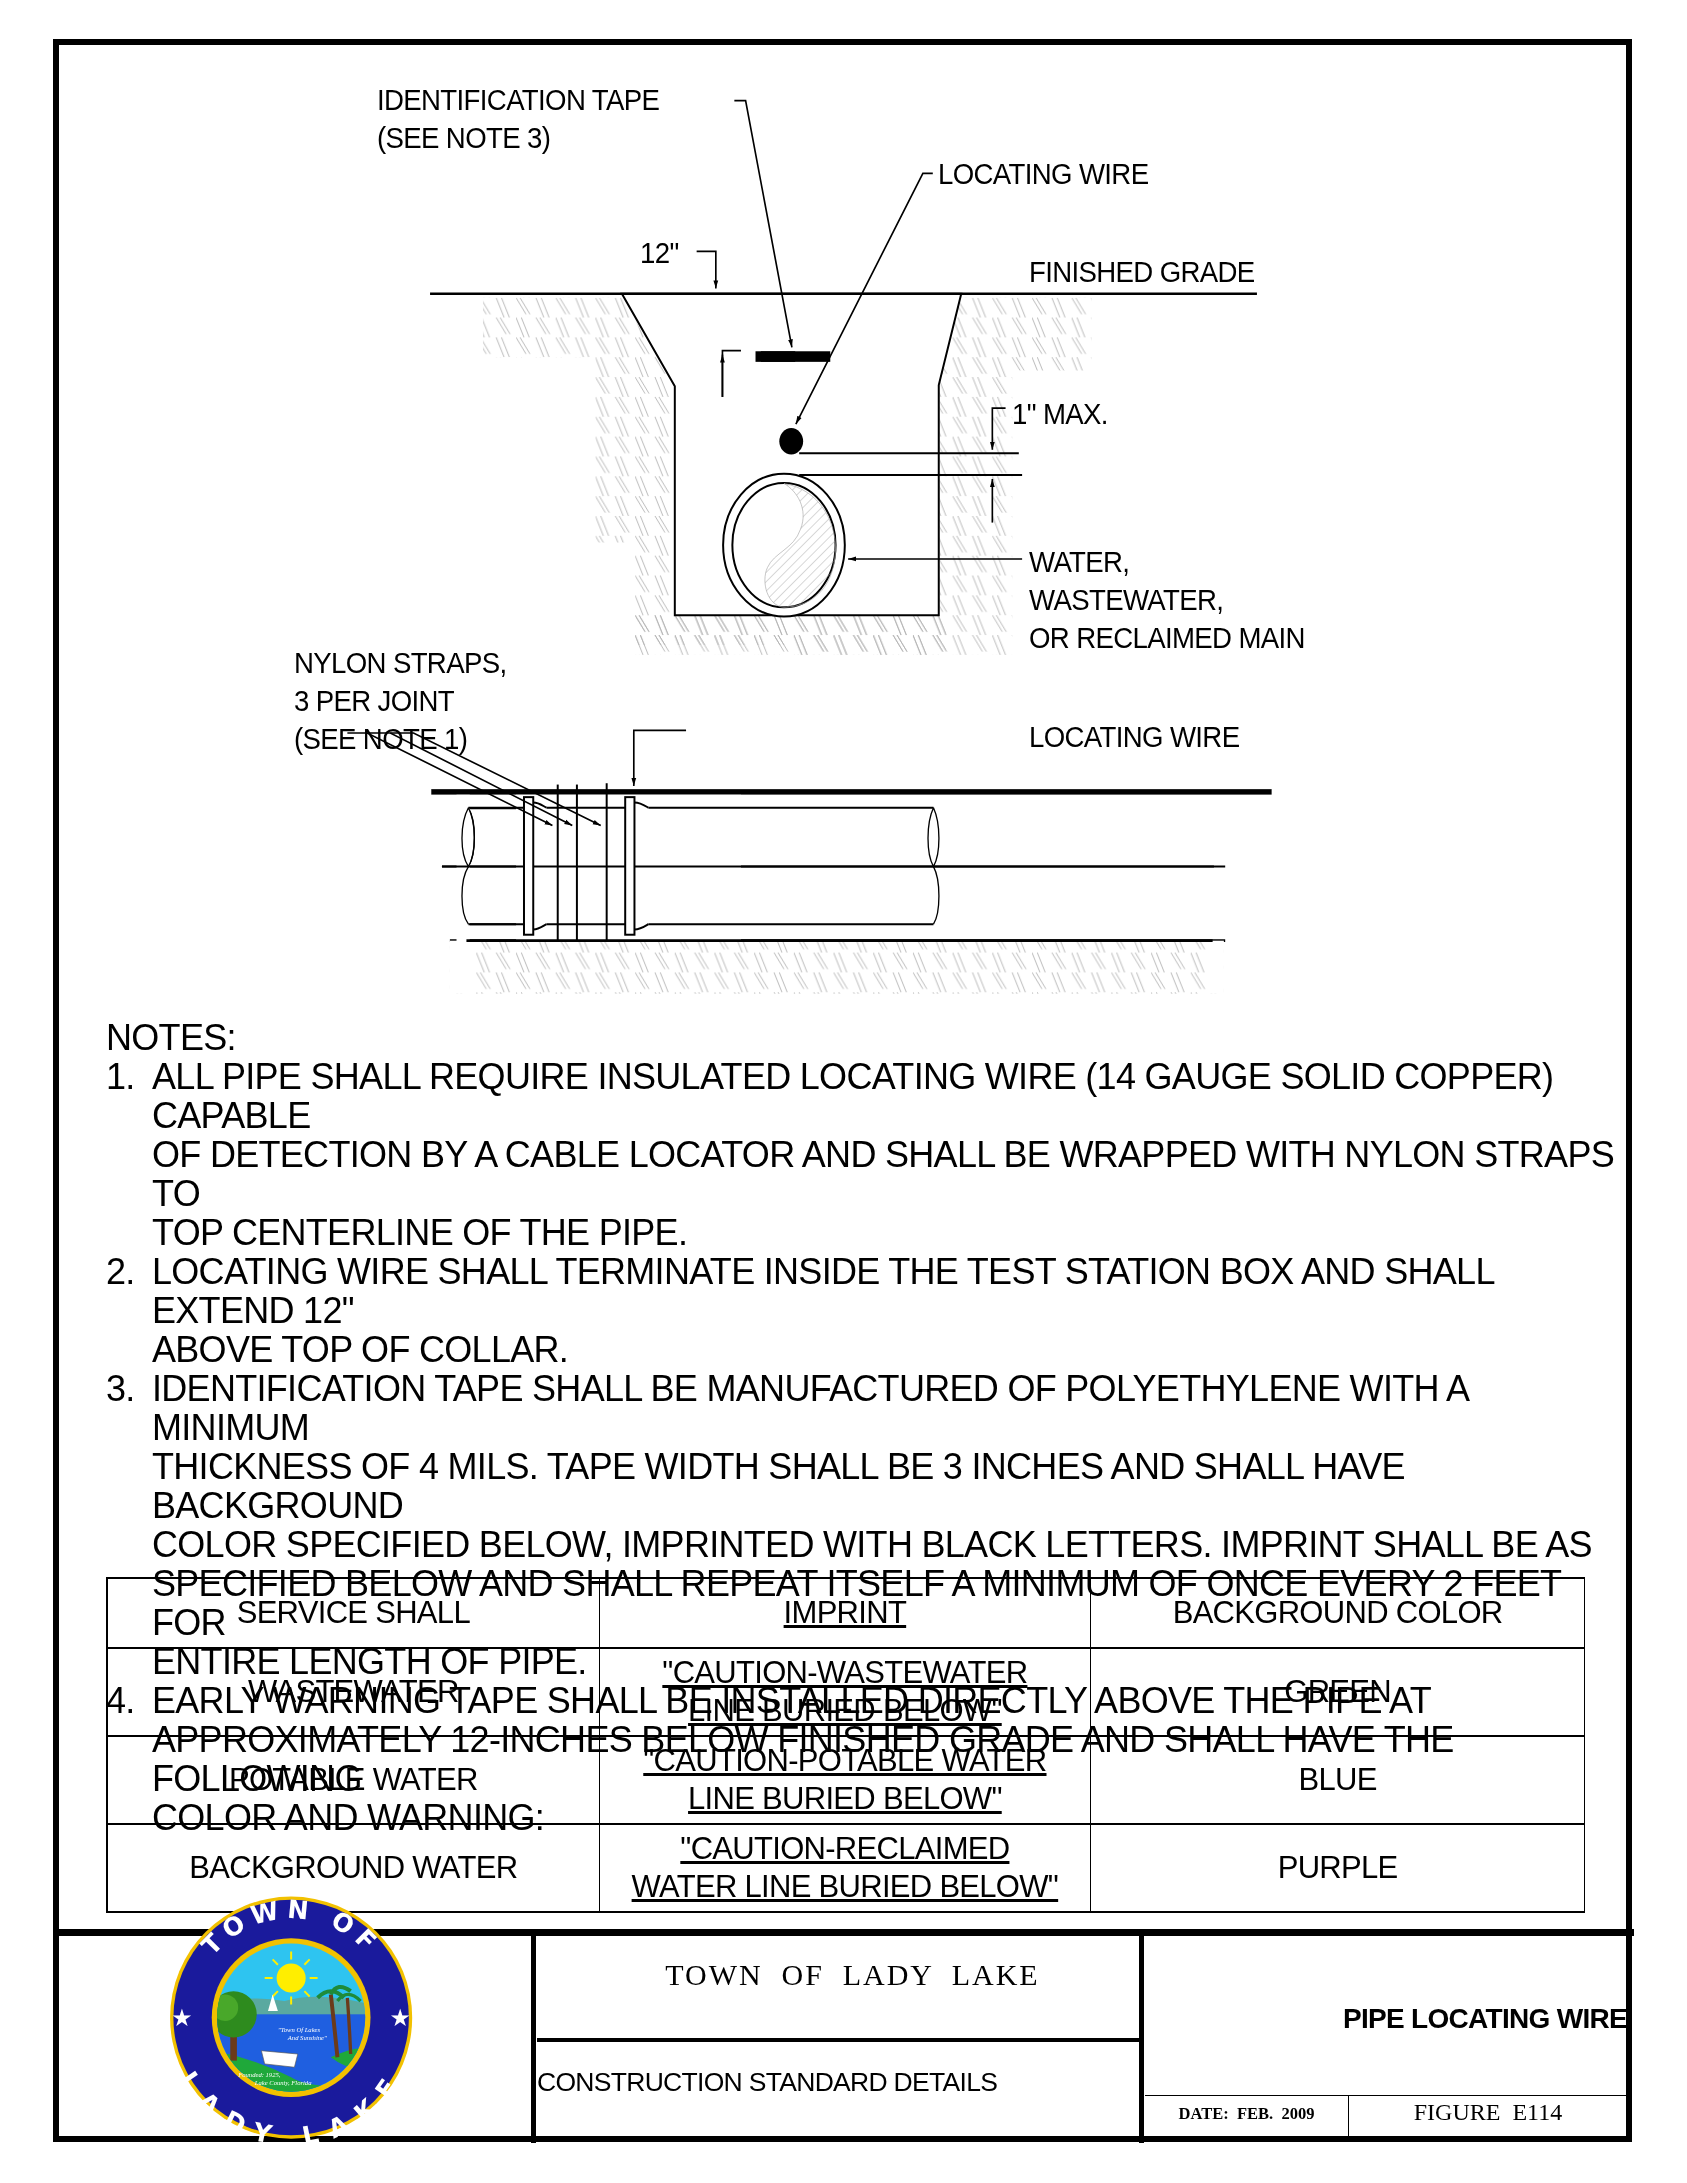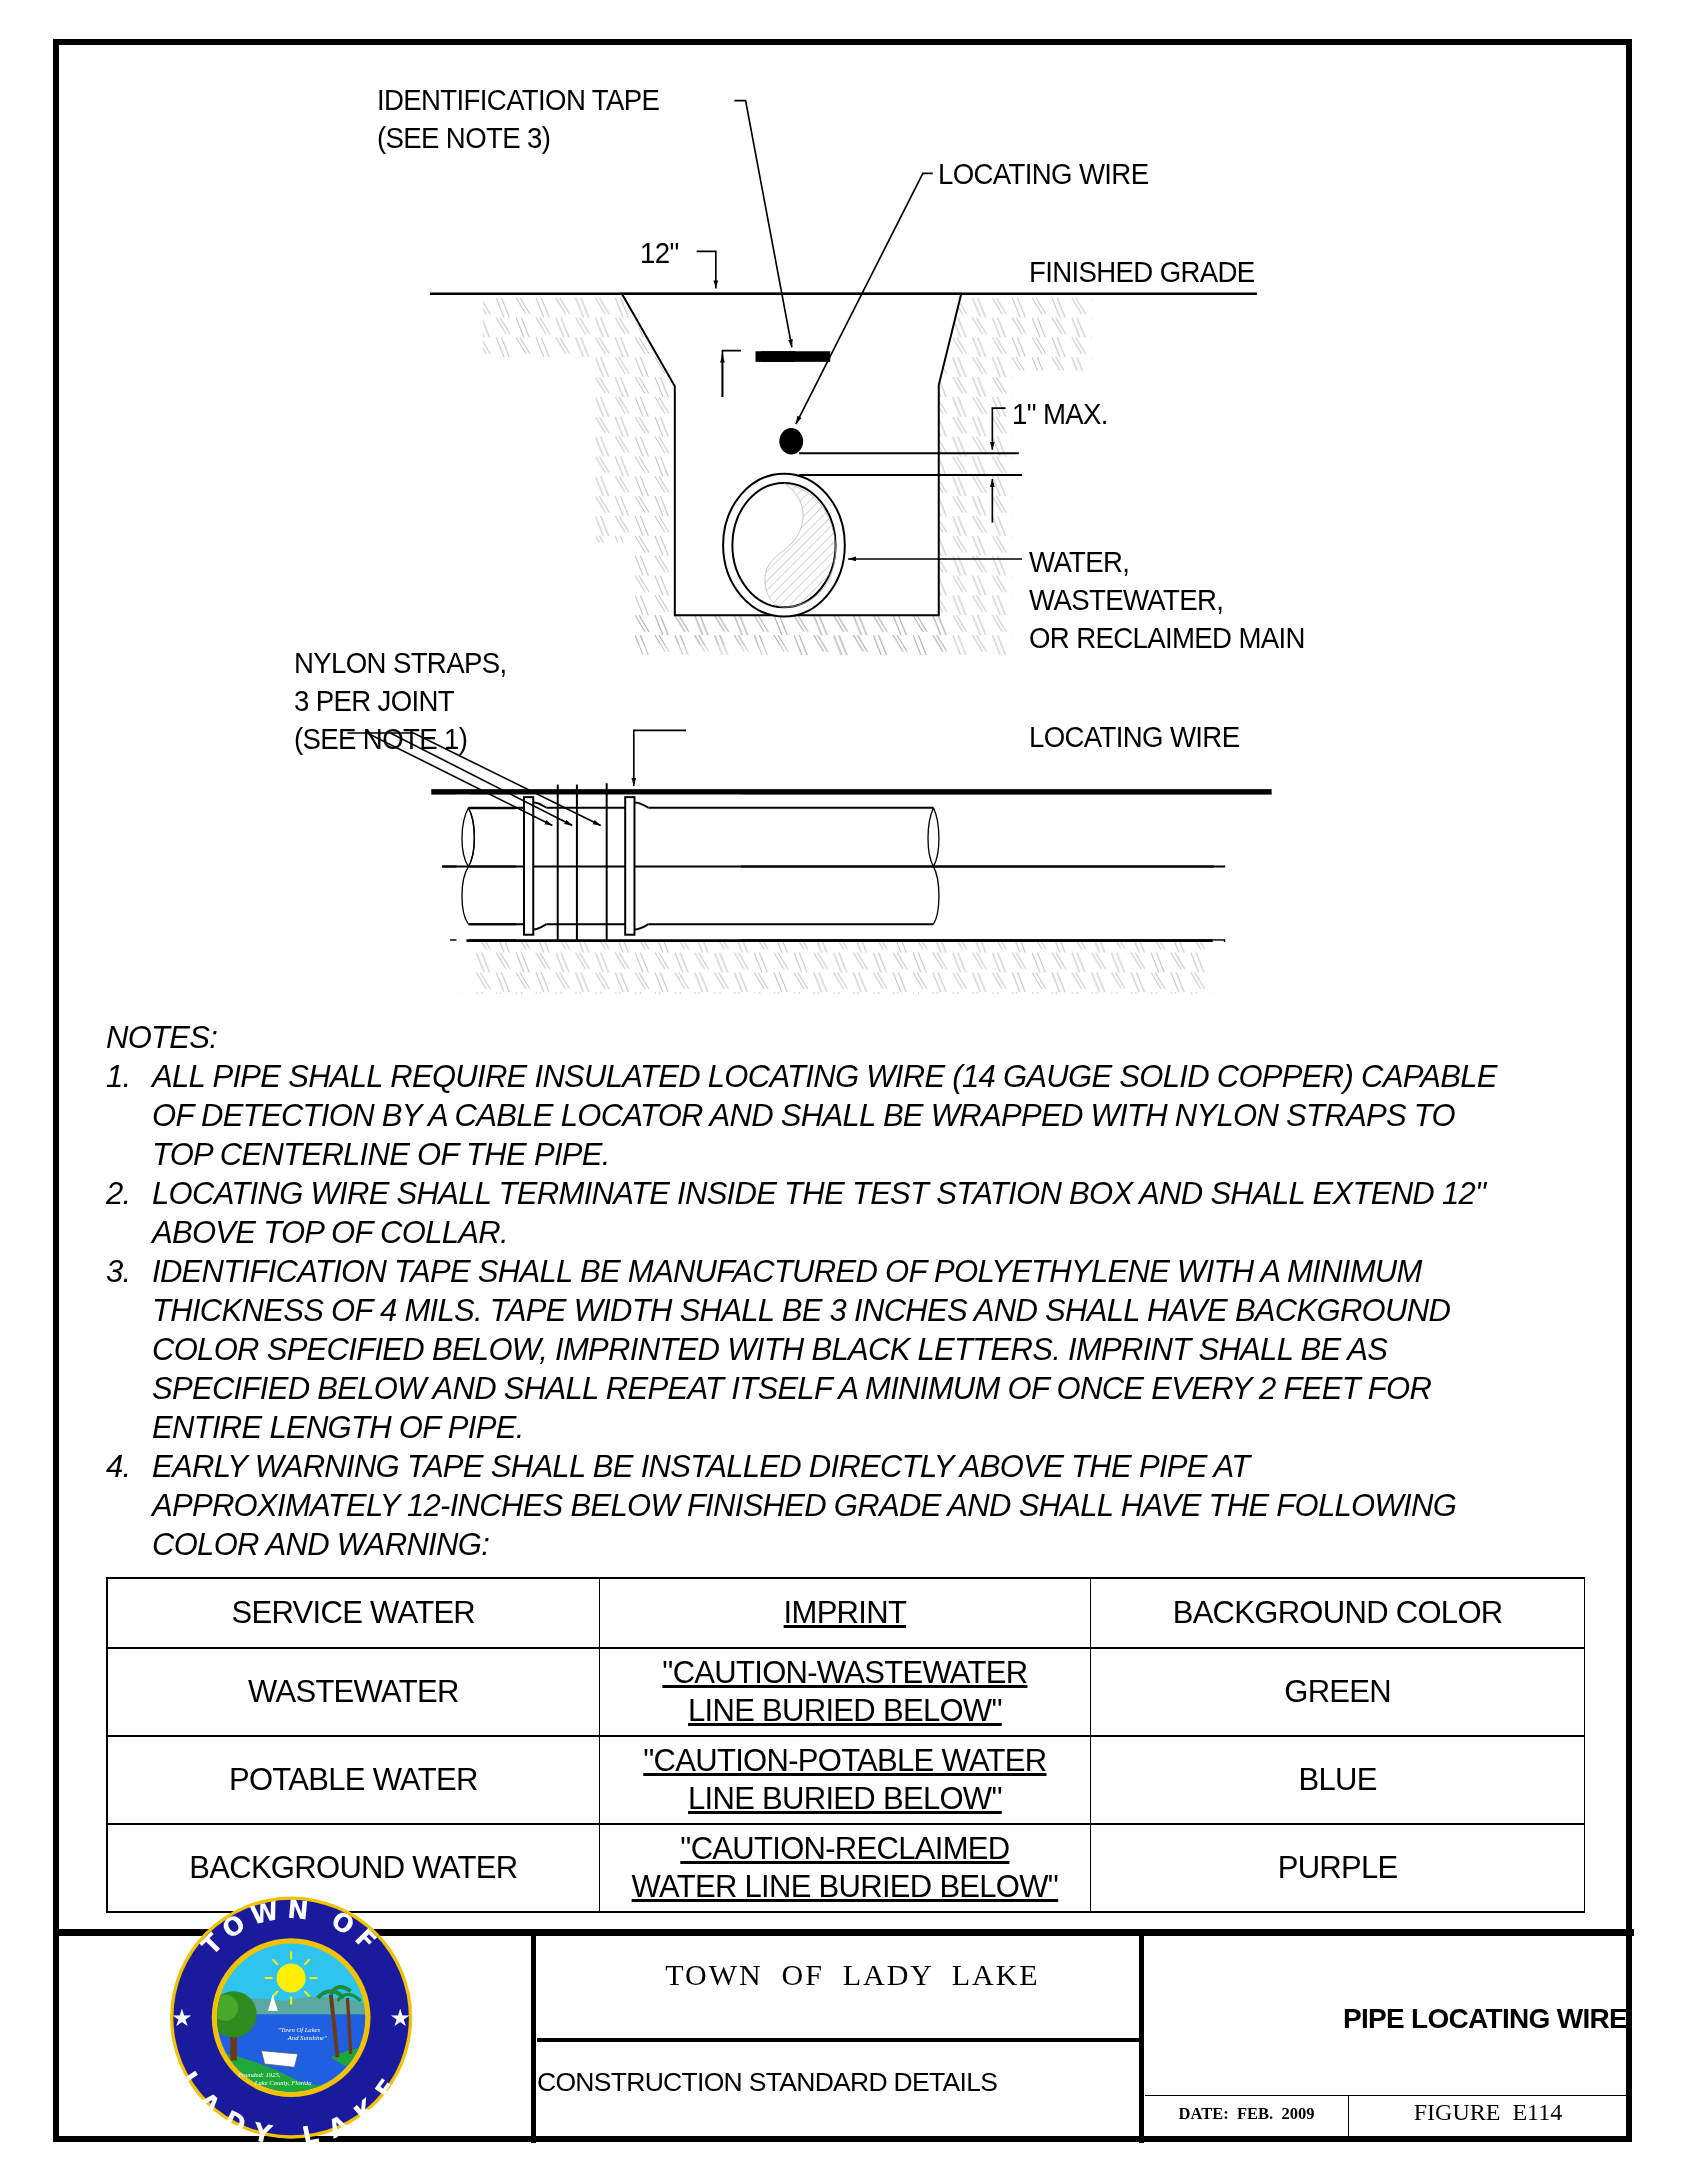--- a/index.html
+++ b/index.html
@@ -4,21 +4,21 @@
 <style>
   html, body { margin: 0; padding: 0; background: #ffffff; }
   body { width: 1687px; height: 2183px; position: relative; overflow: hidden;
          font-family: "Liberation Sans", sans-serif; color: #000; }
   .abs { position: absolute; }
   .frame { position: absolute; left: 53px; top: 39px; width: 1567px; height: 2091px;
            border: 6.6px solid #000; }
   .lbl { position: absolute; font-family: "Liberation Sans", sans-serif; font-size: 30px;
          line-height: 38px; white-space: pre; letter-spacing: -0.7px; transform: scaleX(0.92); transform-origin: left top; }
   .notes { position: absolute; left: 106px; top: 1018px; width: 1522px;
-           font-size: 31px; line-height: 39px; letter-spacing: -0.7px; font-style: italic; }
+           font-size: 36px; line-height: 39px; letter-spacing: -0.7px; }
   .notes .title { display: block; }
   .note { display: flex; }
   .note .num { width: 46px; flex: none; }
   .note .txt { white-space: pre-line; }
   table.tape { position: absolute; left: 106px; top: 1577px; width: 1479px; border-collapse: collapse;
                font-size: 31px; line-height: 38px; letter-spacing: -0.7px; }
   table.tape td, table.tape th { border: 1.3px solid #000; text-align: center; font-weight: normal;
                                   padding: 0 5.3px; white-space: pre-line; }
   table.tape tr.head th { height: 68px; border-top-width: 2.6px; }
   table.tape tr.r td { height: 86px; border-top-width: 2.6px; }
@@ -194,21 +194,21 @@
     <span class="num">4.</span>
     <span class="txt">EARLY WARNING TAPE SHALL BE INSTALLED DIRECTLY ABOVE THE PIPE AT
 APPROXIMATELY 12-INCHES BELOW FINISHED GRADE AND SHALL HAVE THE FOLLOWING
 COLOR AND WARNING:</span>
   </div>
 </div>
 
 <table class="tape">
   <tbody>
       <tr class="head">
-    <th>SERVICE WATER</th>
+    <th>SERVICE SHALL</th>
     <th>IMPRINT</th>
     <th>BACKGROUND COLOR</th>
   </tr>
   <tr class="r">
     <td>WASTEWATER</td>
     <td>"CAUTION-WASTEWATER
 LINE BURIED BELOW"</td>
     <td>GREEN</td>
   </tr>
   <tr class="r">

